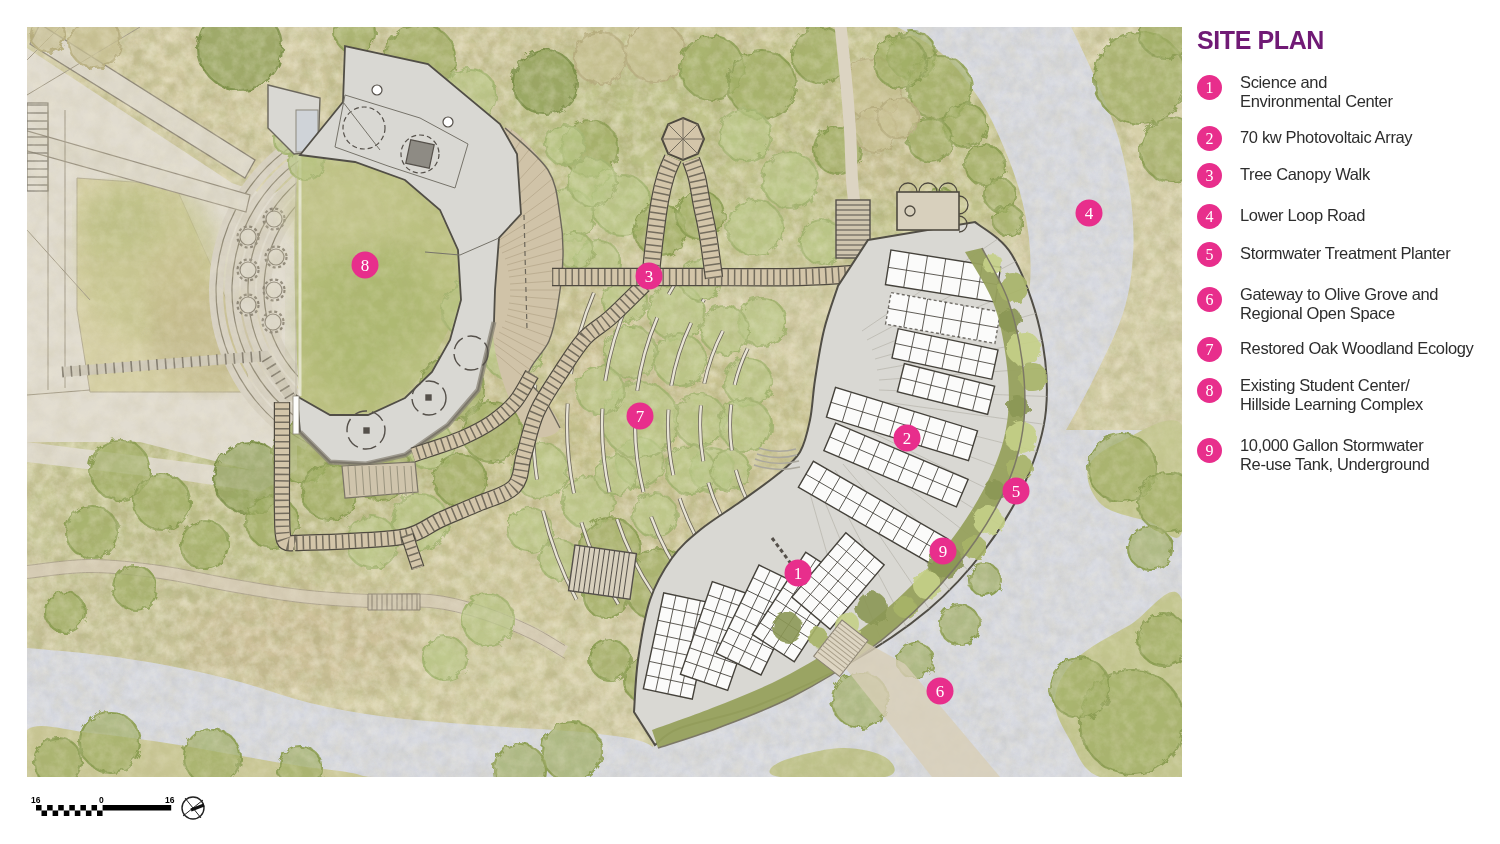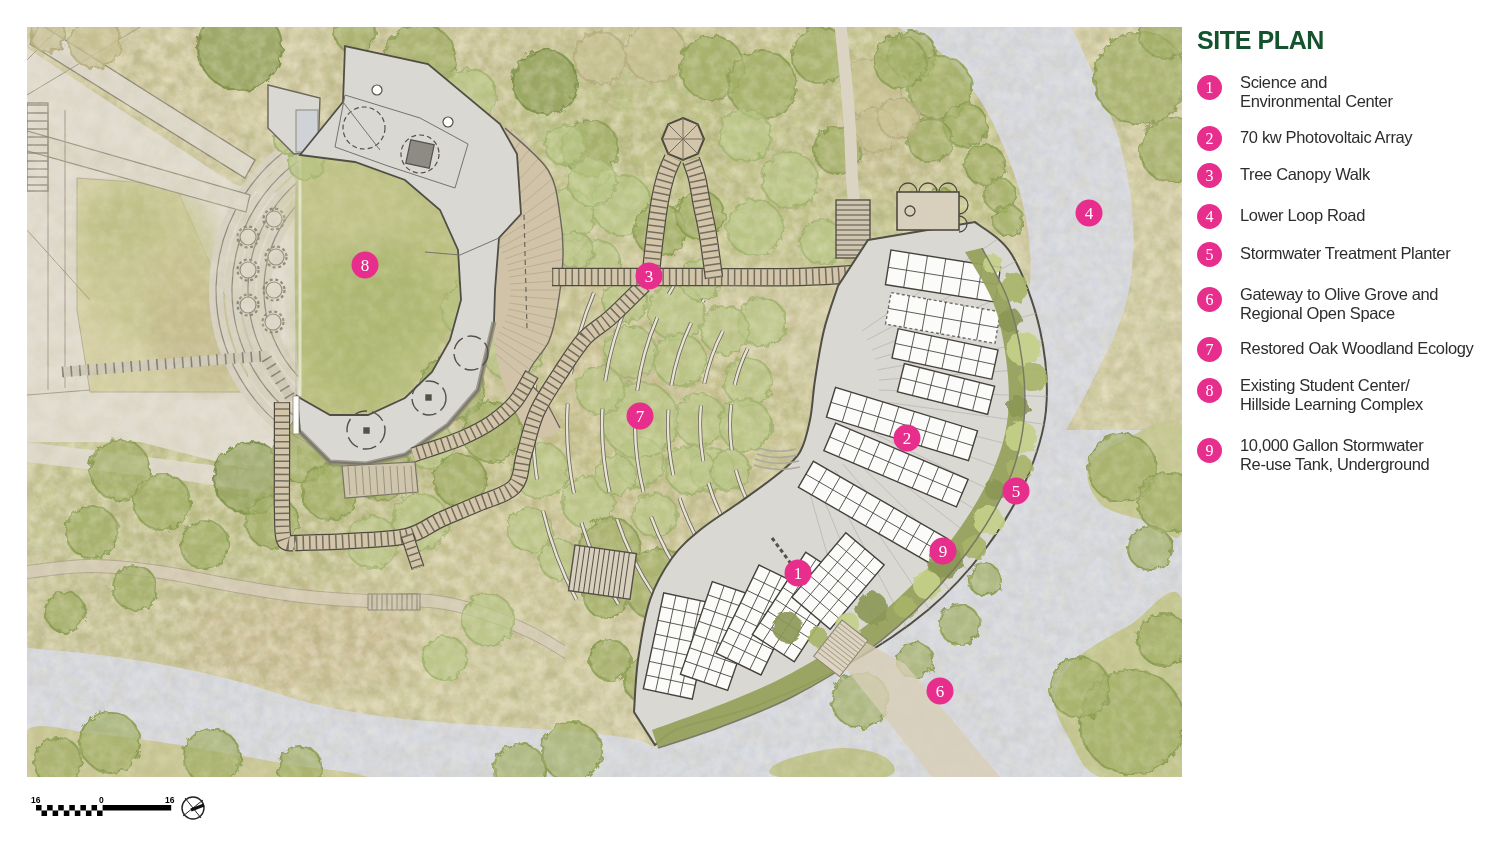--- a/index.html
+++ b/index.html
@@ -750,21 +750,21 @@
 <g stroke="#222" fill="none">
 <circle cx="193" cy="808" r="11" stroke-width="1.4"></circle>
 <line x1="185" y1="798" x2="201" y2="818" stroke-width="1"></line>
 <line x1="203" y1="800" x2="183" y2="816" stroke-width="1"></line>
 <line x1="191" y1="810" x2="204" y2="805" stroke-width="3" stroke="#111"></line>
 </g>
 </svg>
 
 <div style="position:absolute;left:1197px;top:26px;width:300px;">
 
-<div style="font-size:25px;font-weight:bold;color:#14532d;letter-spacing:-0.4px;">SITE PLAN</div>
+<div style="font-size:25px;font-weight:bold;color:#701a75;letter-spacing:-0.4px;">SITE PLAN</div>
 </div>
 
 <div style="position:absolute;left:1197px;top:72.5px;">
 <div style="position:absolute;left:0px;top:2px;width:25px;height:25px;border-radius:50%;background:#e82e8c;color:#fff;text-align:center;font-family:'Liberation Serif',serif;font-size:16px;line-height:25px;">1</div>
 <div style="position:absolute;left:43px;top:0;width:270px;font-size:16.5px;line-height:19.5px;color:#2d2d2d;letter-spacing:-0.35px;white-space:nowrap;">Science and<br>Environmental Center</div>
 </div>
 
 <div style="position:absolute;left:1197px;top:128.3px;">
 <div style="position:absolute;left:0px;top:-2.75px;width:25px;height:25px;border-radius:50%;background:#e82e8c;color:#fff;text-align:center;font-family:'Liberation Serif',serif;font-size:16px;line-height:25px;">2</div>
 <div style="position:absolute;left:43px;top:0;width:270px;font-size:16.5px;line-height:19.5px;color:#2d2d2d;letter-spacing:-0.35px;white-space:nowrap;">70 kw Photovoltaic Array</div>

